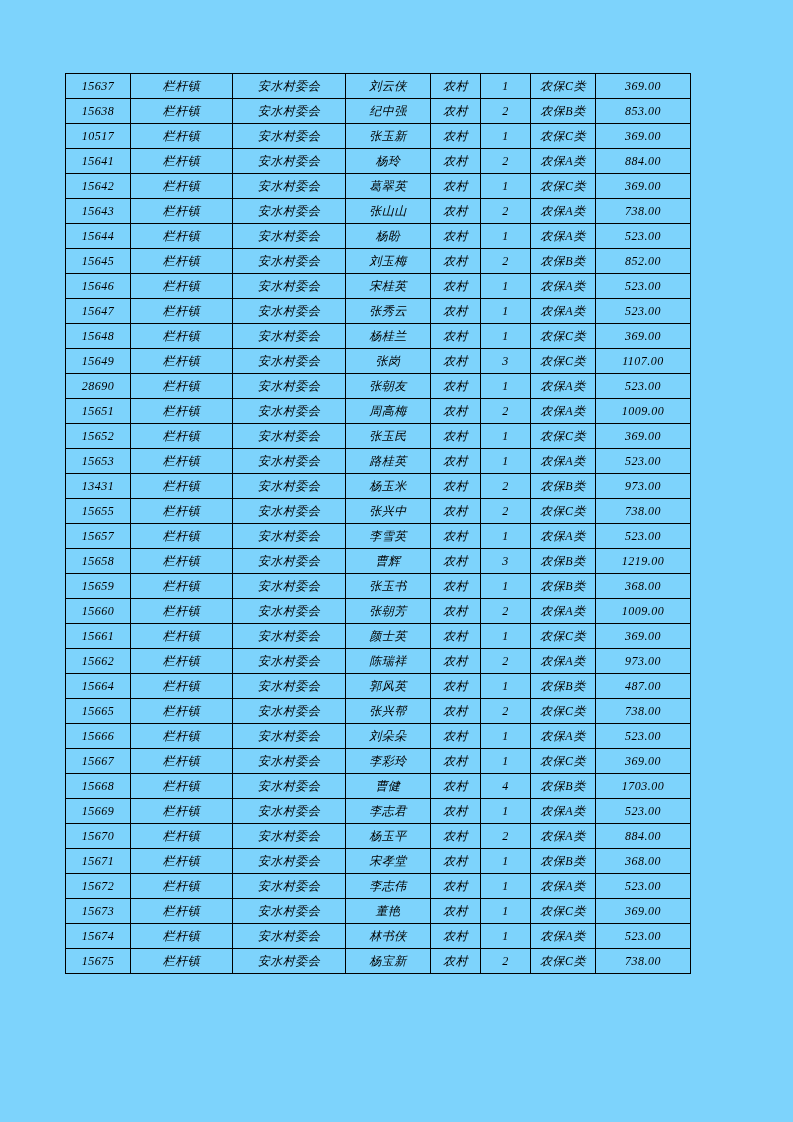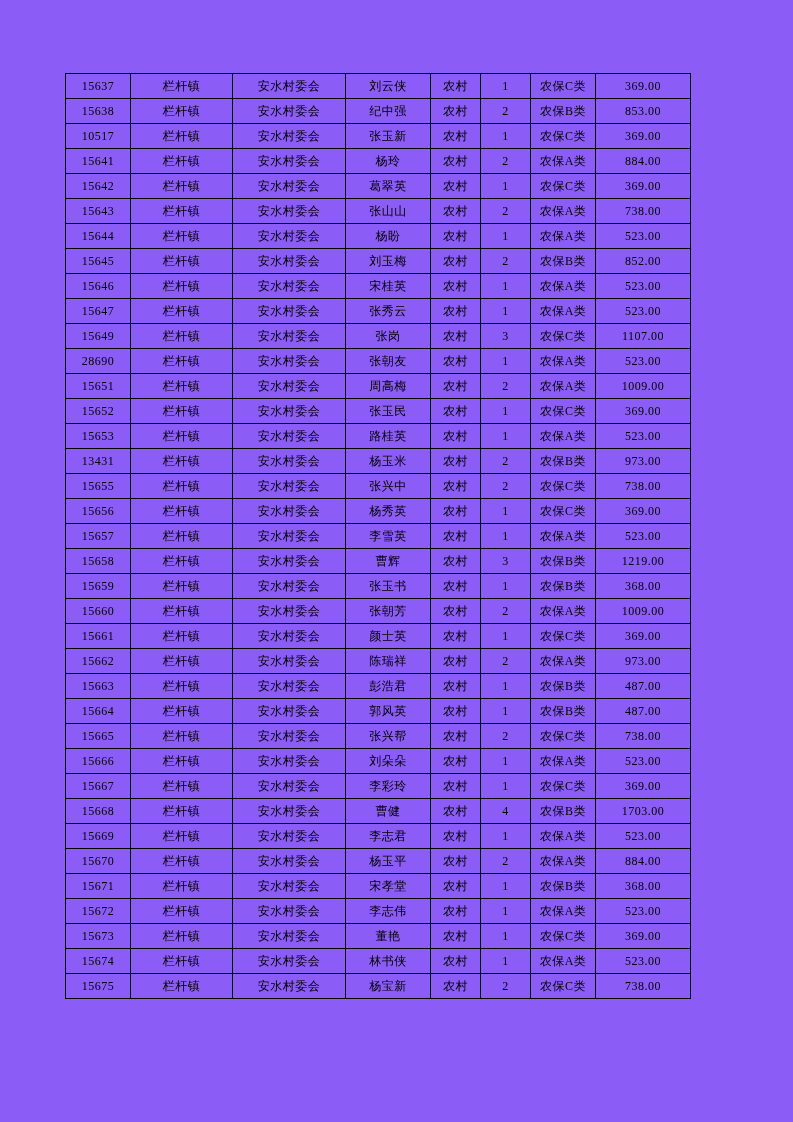--- a/index.html
+++ b/index.html
@@ -6,22 +6,23 @@
   html, body {
     width: 793px;
     height: 1122px;
     background: #ffffff;
     font-family: "Liberation Serif", "DejaVu Serif", serif;
   }
   .page {
     position: relative;
     width: 793px;
     height: 1122px;
-    background: #8b5cf6;
+    background: #7dd3fc;
     overflow: hidden;
+    font-style: italic;
   }
   .sheet-table {
     position: absolute;
     left: 65px;
     top: 73px;
     border-collapse: collapse;
     table-layout: fixed;
     font-size: 12px;
     color: #000000;
   }
@@ -149,20 +150,30 @@
           <td class="num">15647</td>
           <td>栏杆镇</td>
           <td>安水村委会</td>
           <td>张秀云</td>
           <td>农村</td>
           <td class="num">1</td>
           <td>农保A类</td>
           <td class="num">523.00</td>
         </tr>
         <tr>
+          <td class="num">15648</td>
+          <td>栏杆镇</td>
+          <td>安水村委会</td>
+          <td>杨桂兰</td>
+          <td>农村</td>
+          <td class="num">1</td>
+          <td>农保C类</td>
+          <td class="num">369.00</td>
+        </tr>
+        <tr>
           <td class="num">15649</td>
           <td>栏杆镇</td>
           <td>安水村委会</td>
           <td>张岗</td>
           <td>农村</td>
           <td class="num">3</td>
           <td>农保C类</td>
           <td class="num">1107.00</td>
         </tr>
         <tr>
@@ -219,30 +230,20 @@
           <td class="num">15655</td>
           <td>栏杆镇</td>
           <td>安水村委会</td>
           <td>张兴中</td>
           <td>农村</td>
           <td class="num">2</td>
           <td>农保C类</td>
           <td class="num">738.00</td>
         </tr>
         <tr>
-          <td class="num">15656</td>
-          <td>栏杆镇</td>
-          <td>安水村委会</td>
-          <td>杨秀英</td>
-          <td>农村</td>
-          <td class="num">1</td>
-          <td>农保C类</td>
-          <td class="num">369.00</td>
-        </tr>
-        <tr>
           <td class="num">15657</td>
           <td>栏杆镇</td>
           <td>安水村委会</td>
           <td>李雪英</td>
           <td>农村</td>
           <td class="num">1</td>
           <td>农保A类</td>
           <td class="num">523.00</td>
         </tr>
         <tr>
@@ -287,30 +288,20 @@
         </tr>
         <tr>
           <td class="num">15662</td>
           <td>栏杆镇</td>
           <td>安水村委会</td>
           <td>陈瑞祥</td>
           <td>农村</td>
           <td class="num">2</td>
           <td>农保A类</td>
           <td class="num">973.00</td>
-        </tr>
-        <tr>
-          <td class="num">15663</td>
-          <td>栏杆镇</td>
-          <td>安水村委会</td>
-          <td>彭浩君</td>
-          <td>农村</td>
-          <td class="num">1</td>
-          <td>农保B类</td>
-          <td class="num">487.00</td>
         </tr>
         <tr>
           <td class="num">15664</td>
           <td>栏杆镇</td>
           <td>安水村委会</td>
           <td>郭风英</td>
           <td>农村</td>
           <td class="num">1</td>
           <td>农保B类</td>
           <td class="num">487.00</td>

